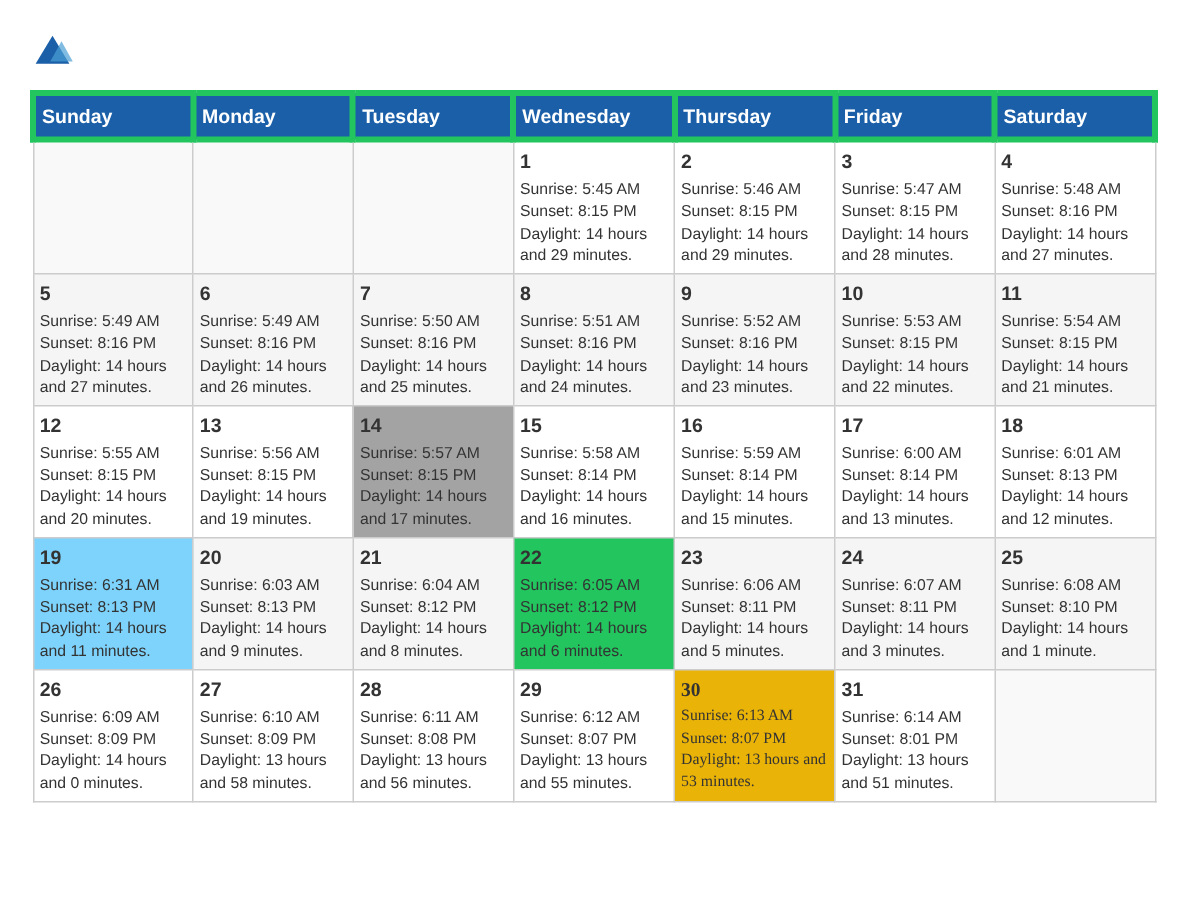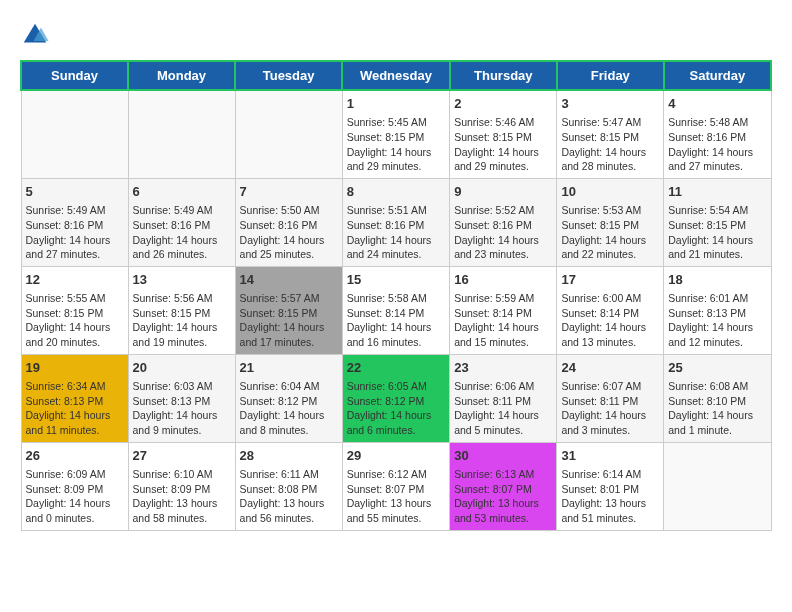--- a/index.html
+++ b/index.html
@@ -56,22 +56,22 @@
     .calendar {
       width: 100%;
       border-collapse: collapse;
       border: 1px solid #ccc;
     }
     .calendar th {
       background-color: #1a5fa8;
       color: #fff;
       padding: 6px 4px;
       font-size: 13px;
-      text-align: center;
-      border: 2px solid #22c55e;
+      text-align: left;
+      border: 4px solid #22c55e;
     }
     .calendar td {
       border: 1px solid #ccc;
       vertical-align: top;
       padding: 4px;
       width: 108px;
       min-height: 80px;
       font-size: 10.5px;
       color: #333;
       line-height: 1.4;
@@ -236,23 +236,23 @@
           <div>Daylight: 14 hours and 13 minutes.</div>
         </td>
         <td style="background-color: rgb(255, 255, 255);">
           <span class="day-num">18</span>
           <div>Sunrise: 6:01 AM</div>
           <div>Sunset: 8:13 PM</div>
           <div>Daylight: 14 hours and 12 minutes.</div>
         </td>
       </tr>
       <tr>
-        <td style="background-color: #eab308;">
+        <td style="background-color: #7dd3fc;">
           <span class="day-num">19</span>
-          <div>Sunrise: 6:34 AM</div>
+          <div>Sunrise: 6:31 AM</div>
           <div>Sunset: 8:13 PM</div>
           <div>Daylight: 14 hours and 11 minutes.</div>
         </td>
         <td style="background-color: rgb(245, 245, 245);">
           <span class="day-num">20</span>
           <div>Sunrise: 6:03 AM</div>
           <div>Sunset: 8:13 PM</div>
           <div>Daylight: 14 hours and 9 minutes.</div>
         </td>
         <td style="background-color: rgb(245, 245, 245);">
@@ -304,21 +304,21 @@
           <div>Sunrise: 6:11 AM</div>
           <div>Sunset: 8:08 PM</div>
           <div>Daylight: 13 hours and 56 minutes.</div>
         </td>
         <td style="background-color: rgb(255, 255, 255);">
           <span class="day-num">29</span>
           <div>Sunrise: 6:12 AM</div>
           <div>Sunset: 8:07 PM</div>
           <div>Daylight: 13 hours and 55 minutes.</div>
         </td>
-        <td style="background-color: #d946ef;">
+        <td style="background-color: #eab308; font-family: Liberation Serif, serif;">
           <span class="day-num">30</span>
           <div>Sunrise: 6:13 AM</div>
           <div>Sunset: 8:07 PM</div>
           <div>Daylight: 13 hours and 53 minutes.</div>
         </td>
         <td style="background-color: rgb(255, 255, 255);">
           <span class="day-num">31</span>
           <div>Sunrise: 6:14 AM</div>
           <div>Sunset: 8:01 PM</div>
           <div>Daylight: 13 hours and 51 minutes.</div>

